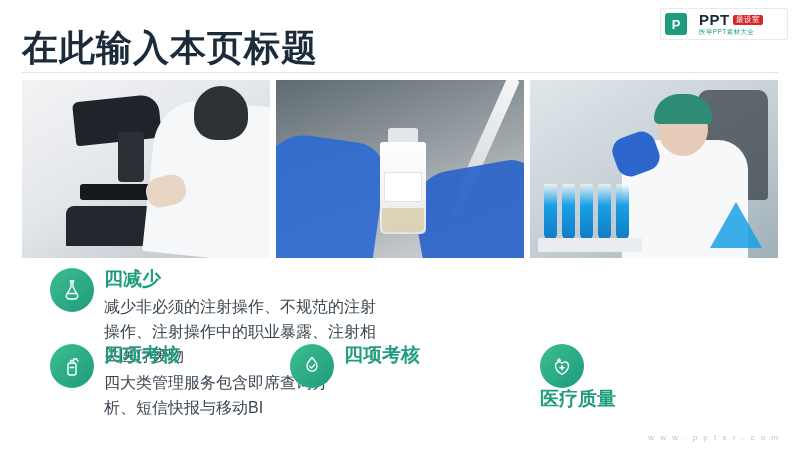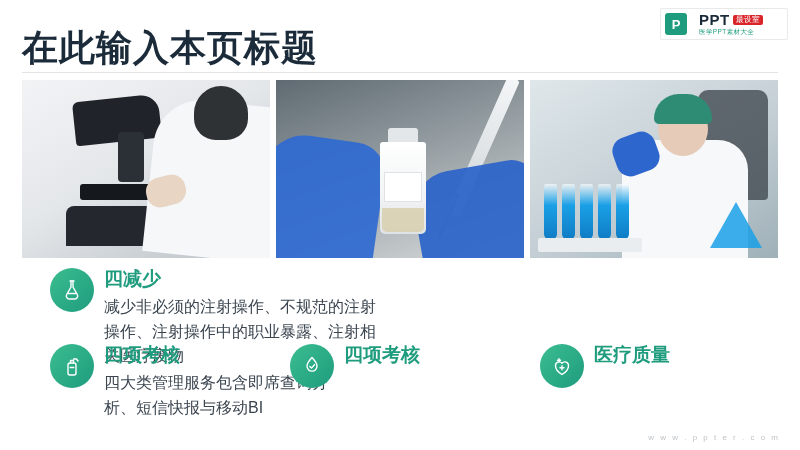--- a/index.html
+++ b/index.html
@@ -250,21 +250,21 @@
   }
   .item {
     position: absolute;
     display: flex;
     align-items: flex-start;
   }
   .item.i1 { left: 28px;  top: 0px;  width: 330px; }
   .item.i2 { left: 398px; top: 0px;  width: 340px; }
   .item.i3 { left: 28px;  top: 76px; width: 300px; }
   .item.i4 { left: 268px; top: 76px; width: 250px; }
-  .item.i5 { left: 518px; top: 76px; width: 230px; }
+  .item.i5 { left: 518px; top: 76px; width: 230px; flex-direction: column; }
 
   .badge {
     flex: 0 0 auto;
     width: 44px; height: 44px;
     border-radius: 50%;
     background: linear-gradient(135deg,#3bbd8f 0%,#1f9c7e 100%);
     display: flex;
     align-items: center;
     justify-content: center;
     margin-right: 10px;

